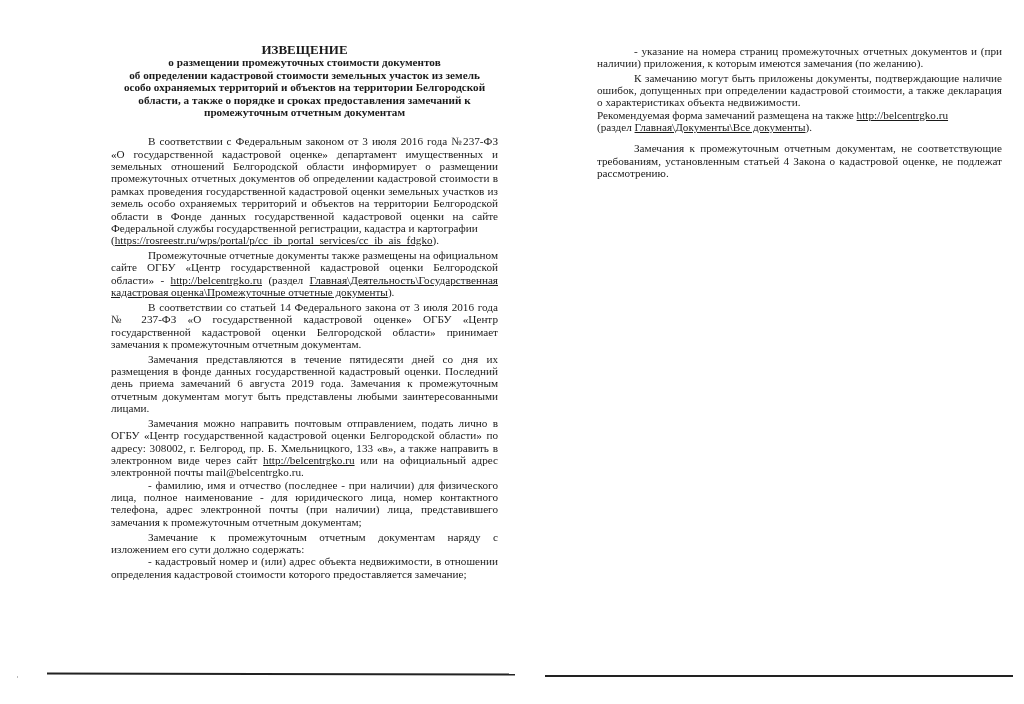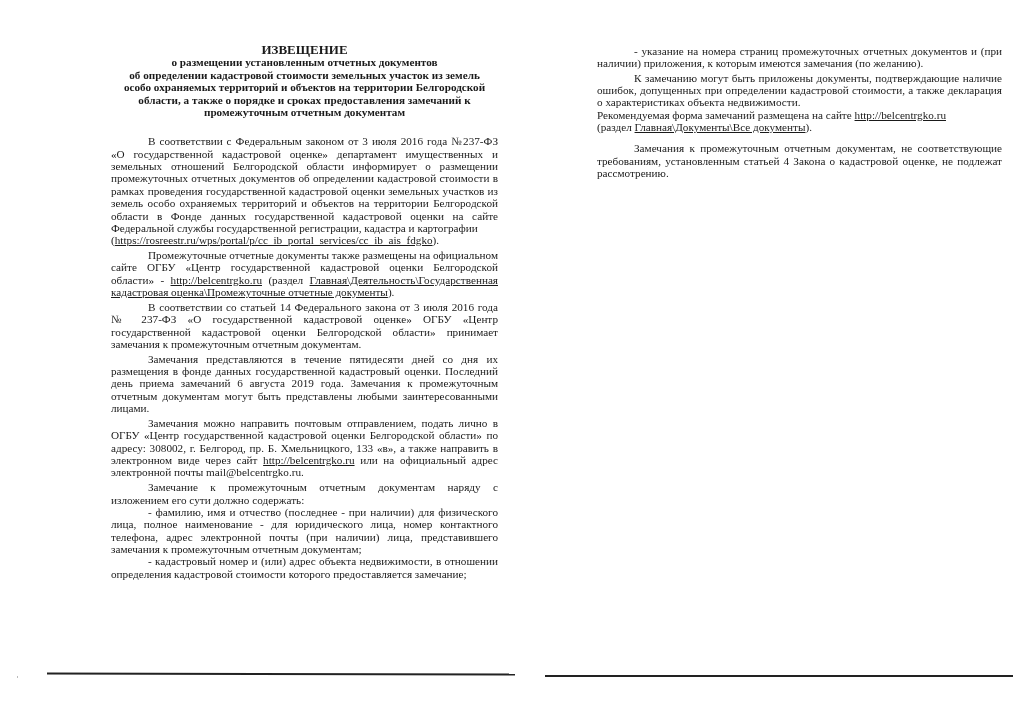--- a/index.html
+++ b/index.html
@@ -29,21 +29,21 @@
     .rule-left { left: 47px; width: 468px; top: 673px; transform: rotate(0.1deg); }
     .speck { position: absolute; width: 1px; height: 2px; background: #bbb; }
   </style>
 </head>
 <body>
 
 <div class="page left-page">
   <div class="text-block">
     <div class="title">
       <span class="head">ИЗВЕЩЕНИЕ</span>
-      <span style="display:block">о размещении установленным отчетных документов</span>
+      <span style="display:block">о размещении промежуточных стоимости документов</span>
       <span style="display:block">об определении кадастровой стоимости земельных участок из земель</span>
       <span style="display:block">особо охраняемых территорий и объектов на территории Белгородской</span>
       <span style="display:block">области, а также о порядке и сроках предоставления замечаний к</span>
       <span style="display:block">промежуточным отчетным документам</span>
     </div>
     <div class="spacer" style="height:17px"></div>
 
     <p class="para">
       <span>В соответствии с Федеральным законом от 3 июля 2016 года №237-ФЗ «О государственной кадастровой оценке» департамент имущественных и земельных отношений Белгородской области информирует о размещении промежуточных отчетных документов об определении кадастровой стоимости в рамках проведения государственной кадастровой оценки земельных участков из земель особо охраняемых территорий и объектов на территории Белгородской области в Фонде данных государственной кадастровой оценки на сайте Федеральной службы государственной регистрации, кадастра и картографии</span>
       <br>
@@ -59,46 +59,46 @@
     </p>
 
     <p class="para gap">
       <span>Замечания представляются в течение пятидесяти дней со дня их размещения в фонде данных государственной кадастровый оценки. Последний день приема замечаний </span><span class="bold">6 августа 2019 года.</span><span>  Замечания к промежуточным отчетным документам могут быть представлены любыми заинтересованными лицами.</span>
     </p>
 
     <p class="para gap">
       <span>Замечания можно направить почтовым отправлением, подать лично в ОГБУ «Центр государственной кадастровой оценки Белгородской области» по адресу: 308002, г. Белгород, пр. Б. Хмельницкого, 133 «в», а также направить в электронном виде через сайт </span><span class="link">http://belcentrgko.ru</span><span> или на официальный адрес электронной почты mail@belcentrgko.ru.</span>
     </p>
 
+    <p class="para">
+      <span>- фамилию, имя и отчество (последнее - при наличии) для физического лица, полное наименование - для юридического лица, номер контактного телефона, адрес электронной почты (при наличии) лица, представившего замечания к промежуточным отчетным документам;</span>
+    </p>
+
     <p class="para gap">
       <span>Замечание к промежуточным отчетным документам наряду с изложением его сути должно содержать:</span>
-    </p>
-
-    <p class="para">
-      <span>- фамилию, имя и отчество (последнее - при наличии) для физического лица, полное наименование - для юридического лица, номер контактного телефона, адрес электронной почты (при наличии) лица, представившего замечания к промежуточным отчетным документам;</span>
     </p>
 
     <p class="para">
       <span>- кадастровый номер и (или) адрес объекта недвижимости, в отношении определения кадастровой стоимости которого предоставляется замечание;</span>
     </p>
   </div>
   <div class="rule rule-left"></div>
   <div class="speck" style="left:17px;top:676px"></div>
 </div>
 
 <div class="page right-page">
   <div class="text-block">
     <p class="para">
       <span>- указание на номера страниц промежуточных отчетных документов и (при наличии) приложения, к которым имеются замечания (по желанию).</span>
     </p>
     <p class="para gap">
       <span>К замечанию могут быть приложены документы, подтверждающие наличие ошибок, допущенных при определении кадастровой стоимости, а также декларация о характеристиках объекта недвижимости.</span>
     </p>
     <p class="para noindent">
-      <span>Рекомендуемая форма замечаний размещена на сайте </span><span class="link">http://belcentrgko.ru</span><br><span> (раздел </span><span class="link">Главная\Документы\Все документы</span><span>).</span>
+      <span>Рекомендуемая форма замечаний размещена на также </span><span class="link">http://belcentrgko.ru</span><br><span> (раздел </span><span class="link">Главная\Документы\Все документы</span><span>).</span>
     </p>
     <div class="spacer" style="height:9px"></div>
     <p class="para">
       <span>Замечания к промежуточным отчетным документам, не соответствующие требованиям, установленным статьей 4 Закона о кадастровой оценке, не подлежат рассмотрению.</span>
     </p>
   </div>
   <div class="rule" style="left:33px;width:468px;top:675px"></div>
 </div>
 
 </body></html>

